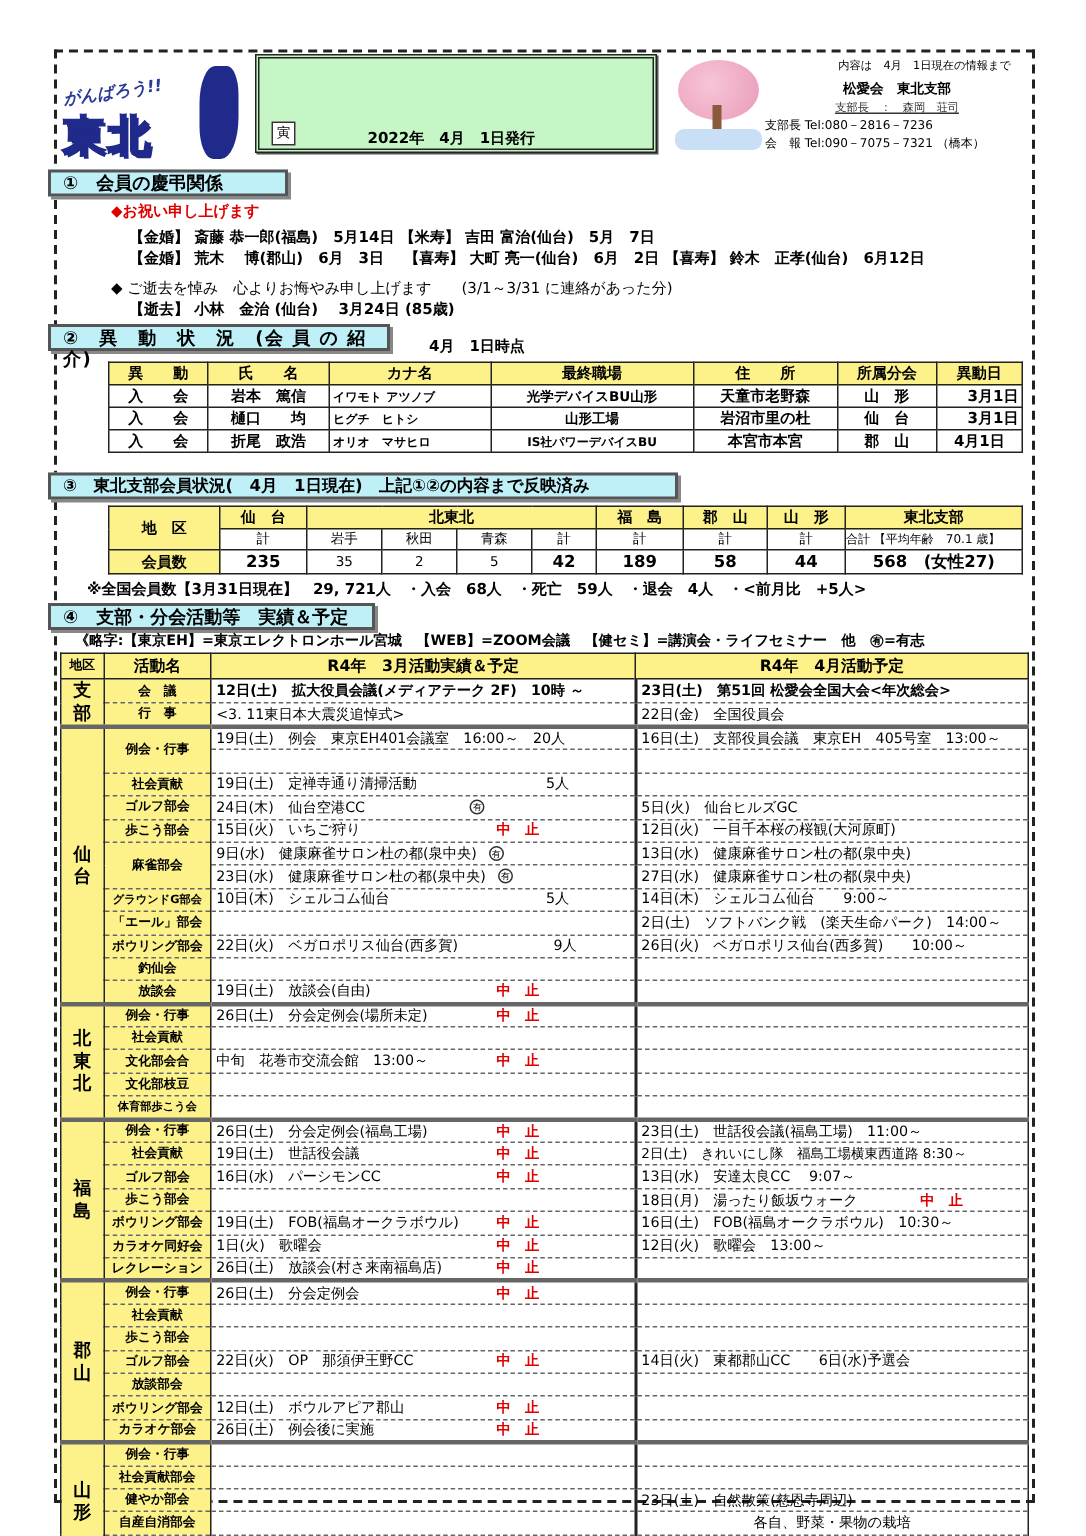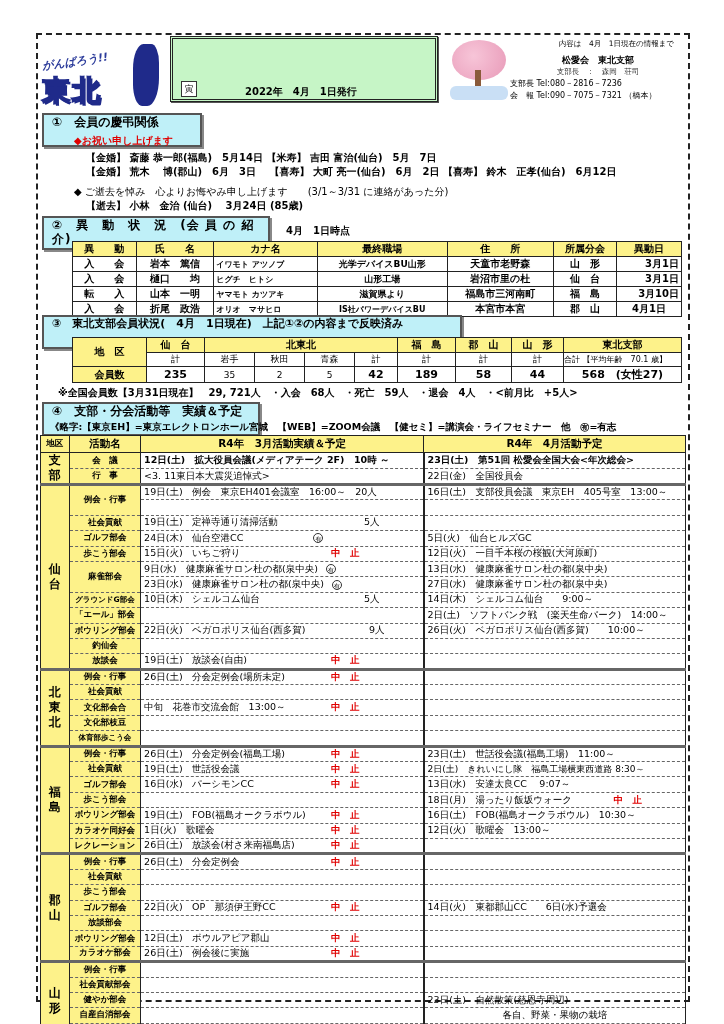--- a/index.html
+++ b/index.html
@@ -14,22 +14,22 @@
 .titlebox .t{position:absolute;left:20px;top:2px;font-size:34px;font-weight:bold;letter-spacing:1px;font-family:"DejaVu Serif",serif}
 .titlebox .tora{position:absolute;left:8px;top:42px;width:16px;height:16px;border:1px solid #333;background:#fff;font-size:9px;text-align:center;line-height:14px}
 .titlebox .d{position:absolute;left:72px;top:46px;font-size:10px;font-weight:bold}
 .blossom{left:448px;top:38px;width:62px;height:64px}
 .blossom .tree{position:absolute;left:4px;top:2px;width:54px;height:40px;background:radial-gradient(circle at 40% 40%,#f7c5d8,#e89ab8);border-radius:50%}
 .blossom .trunk{position:absolute;left:27px;top:32px;width:6px;height:18px;background:#8a5a3a}
 .blossom .grd{position:absolute;left:2px;top:48px;width:58px;height:14px;background:#c9dff5;border-radius:6px}
 .info{left:510px;top:38px;width:176px;font-size:8px;line-height:12px}
 .info .r{text-align:right;padding-right:12px;font-size:7.5px}
 .info .c{text-align:center;font-weight:bold;font-size:9px;margin-top:4px}
-.info .u{text-align:center;font-size:7.5px;color:#333}
-.sechead{position:absolute;left:42px;height:34px;border:2px solid #555;background:#bff0f8;font-weight:bold;font-size:12px;padding-left:8px;line-height:14px;box-shadow:2px 2px 0 #888}
+.info .u{text-align:center;text-decoration:underline;font-size:7.5px;color:#333}
+.sechead{position:absolute;left:32px;height:18px;border:2px solid #555;background:#bff0f8;font-weight:bold;font-size:12px;padding-left:8px;line-height:14px;box-shadow:2px 2px 0 #888}
 .red{color:#e00000}
 .line{position:absolute;font-size:10px;font-weight:bold;white-space:nowrap}
 table{border-collapse:collapse}
 .t2{position:absolute;left:72px;top:241px;width:610px;font-size:10px;font-weight:bold}
 .t2 td,.t2 th{border:1px solid #222;height:13px;text-align:center;padding:0 2px;white-space:nowrap}
 .t2 th{background:#fdf28a}
 .t3{position:absolute;left:72px;top:337px;width:610px;font-size:10px}
 .t3 td{border:1px solid #222;text-align:center;height:13px;white-space:nowrap}
 .y{background:#fdf28a;font-weight:bold}
 .b{font-weight:bold;font-size:11px}
@@ -104,29 +104,20 @@
   <tr>
     <td>入　　会</td>
         <td>樋口　　均</td>
         <td style="font-size:8px;text-align:left">ヒグチ　ヒトシ</td>
         <td style="font-size:9px">山形工場</td>
         <td>岩沼市里の杜</td>
         <td>仙　台</td>
         <td style="text-align:right">3月1日</td>
   </tr>
   <tr>
-    <td>転　　入</td>
-        <td>山本　一明</td>
-        <td style="font-size:8px;text-align:left">ヤマモト カツアキ</td>
-        <td style="font-size:9px">滋賀県より</td>
-        <td>福島市三河南町</td>
-        <td>福　島</td>
-        <td style="text-align:right">3月10日</td>
-  </tr>
-  <tr>
     <td>入　　会</td>
         <td>折尾　政浩</td>
         <td style="font-size:8px;text-align:left">オリオ　マサヒロ</td>
         <td style="font-size:8px">IS社パワーデバイスBU</td>
         <td>本宮市本宮</td>
         <td>郡　山</td>
         <td style="">4月1日</td>
   </tr>
 </tbody>
   </table>

